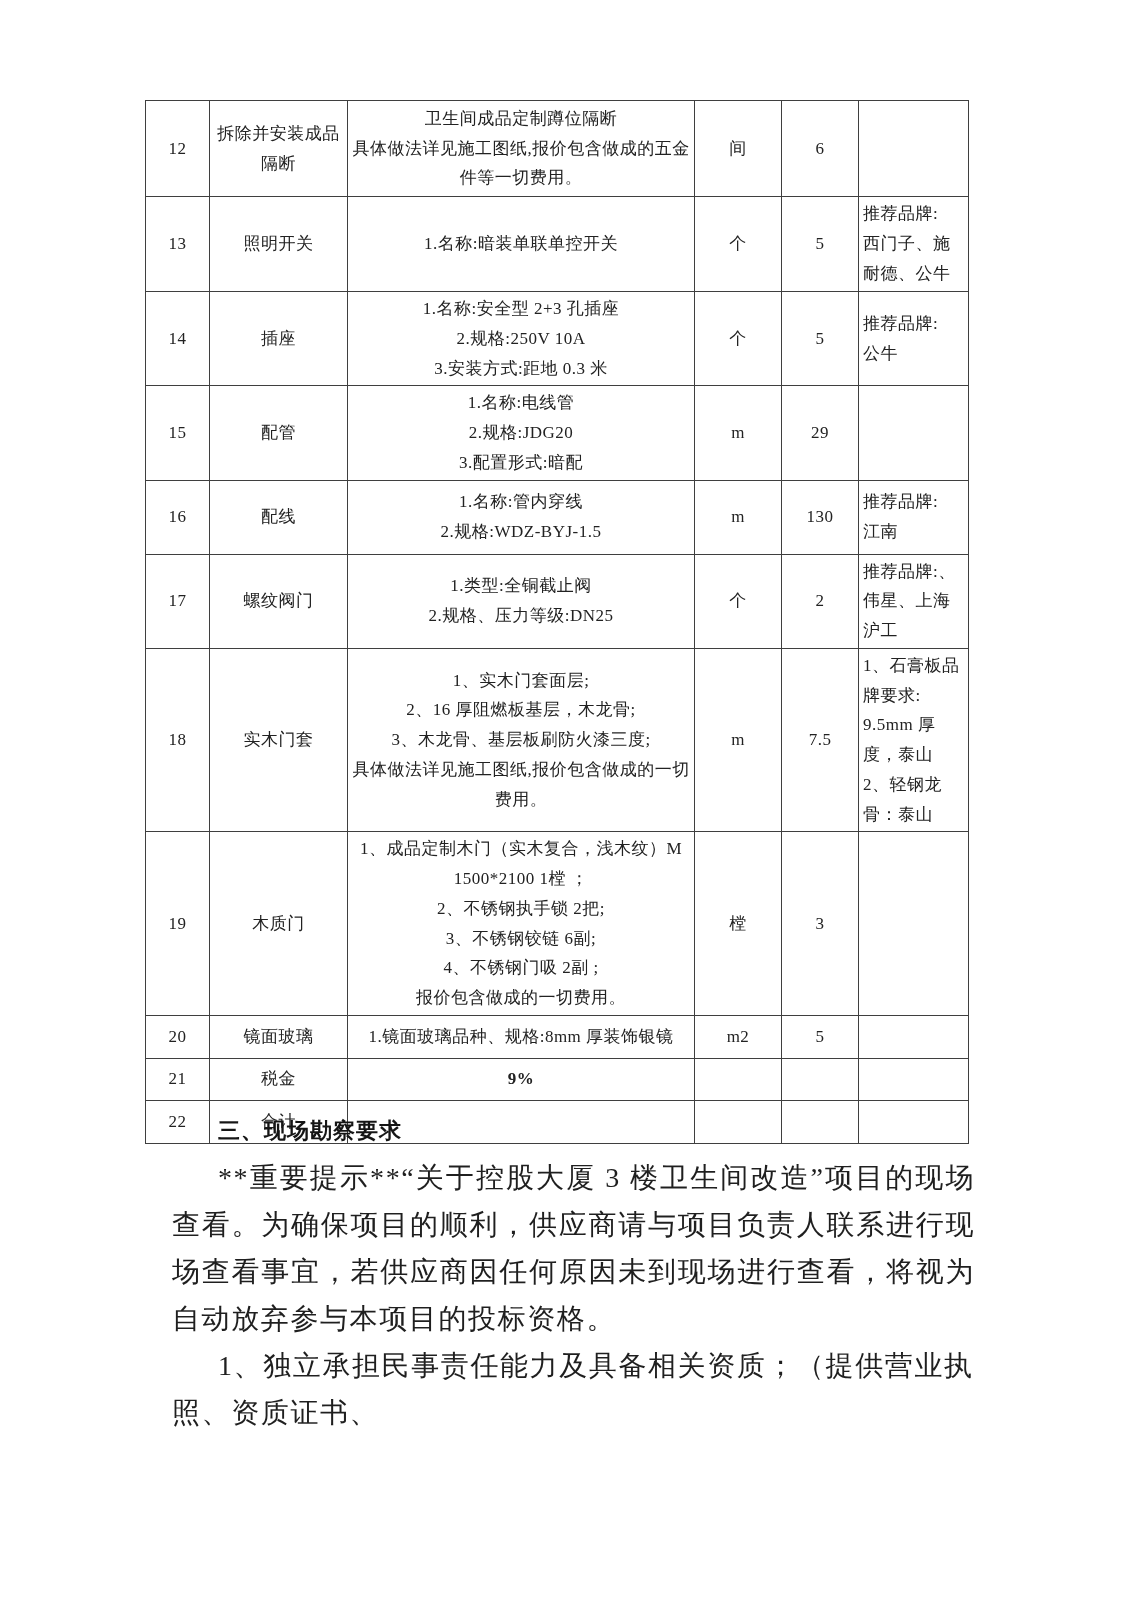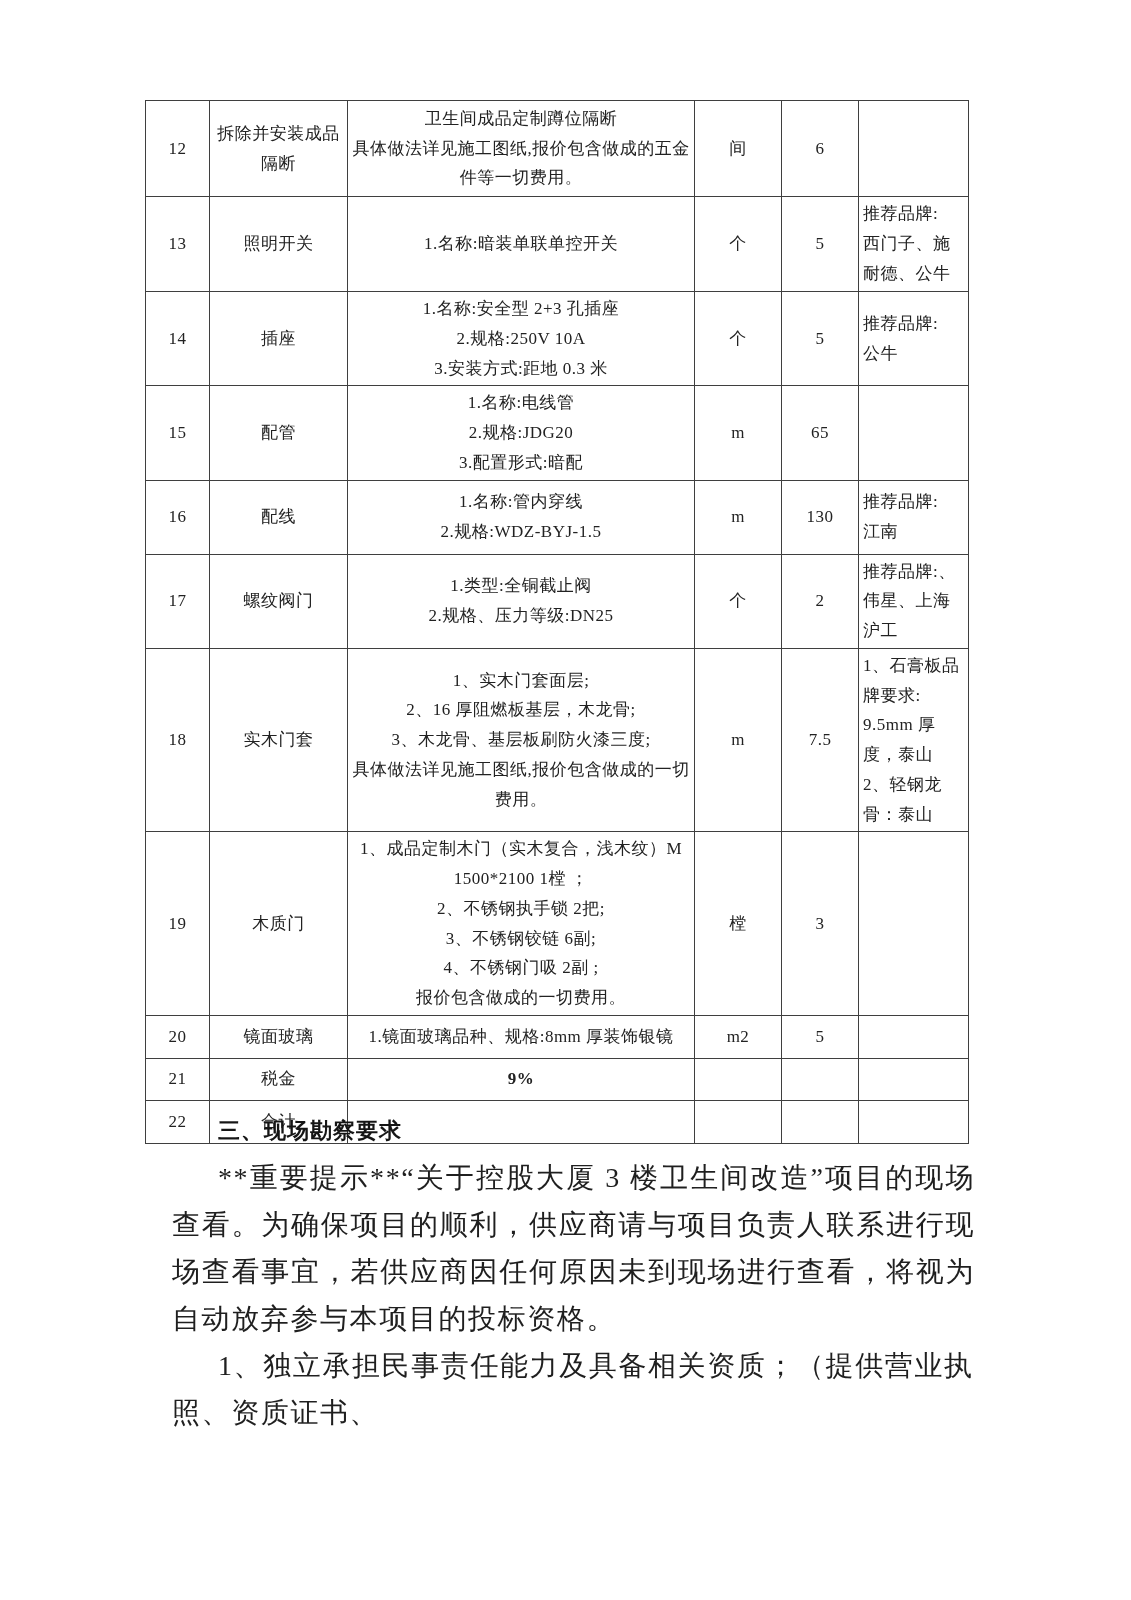--- a/index.html
+++ b/index.html
@@ -131,21 +131,21 @@
         <td class="c-brand">推荐品牌:
 公牛</td>
       </tr>
       <tr style="height:86px">
         <td class="c-num">15</td>
         <td class="c-name">配管</td>
         <td class="c-desc">1.名称:电线管
 2.规格:JDG20
 3.配置形式:暗配</td>
         <td class="c-unit">m</td>
-        <td class="c-qty">65</td>
+        <td class="c-qty">29</td>
         <td class="c-brand"></td>
       </tr>
       <tr style="height:74px">
         <td class="c-num">16</td>
         <td class="c-name">配线</td>
         <td class="c-desc">1.名称:管内穿线
 2.规格:WDZ-BYJ-1.5</td>
         <td class="c-unit">m</td>
         <td class="c-qty">130</td>
         <td class="c-brand">推荐品牌:

